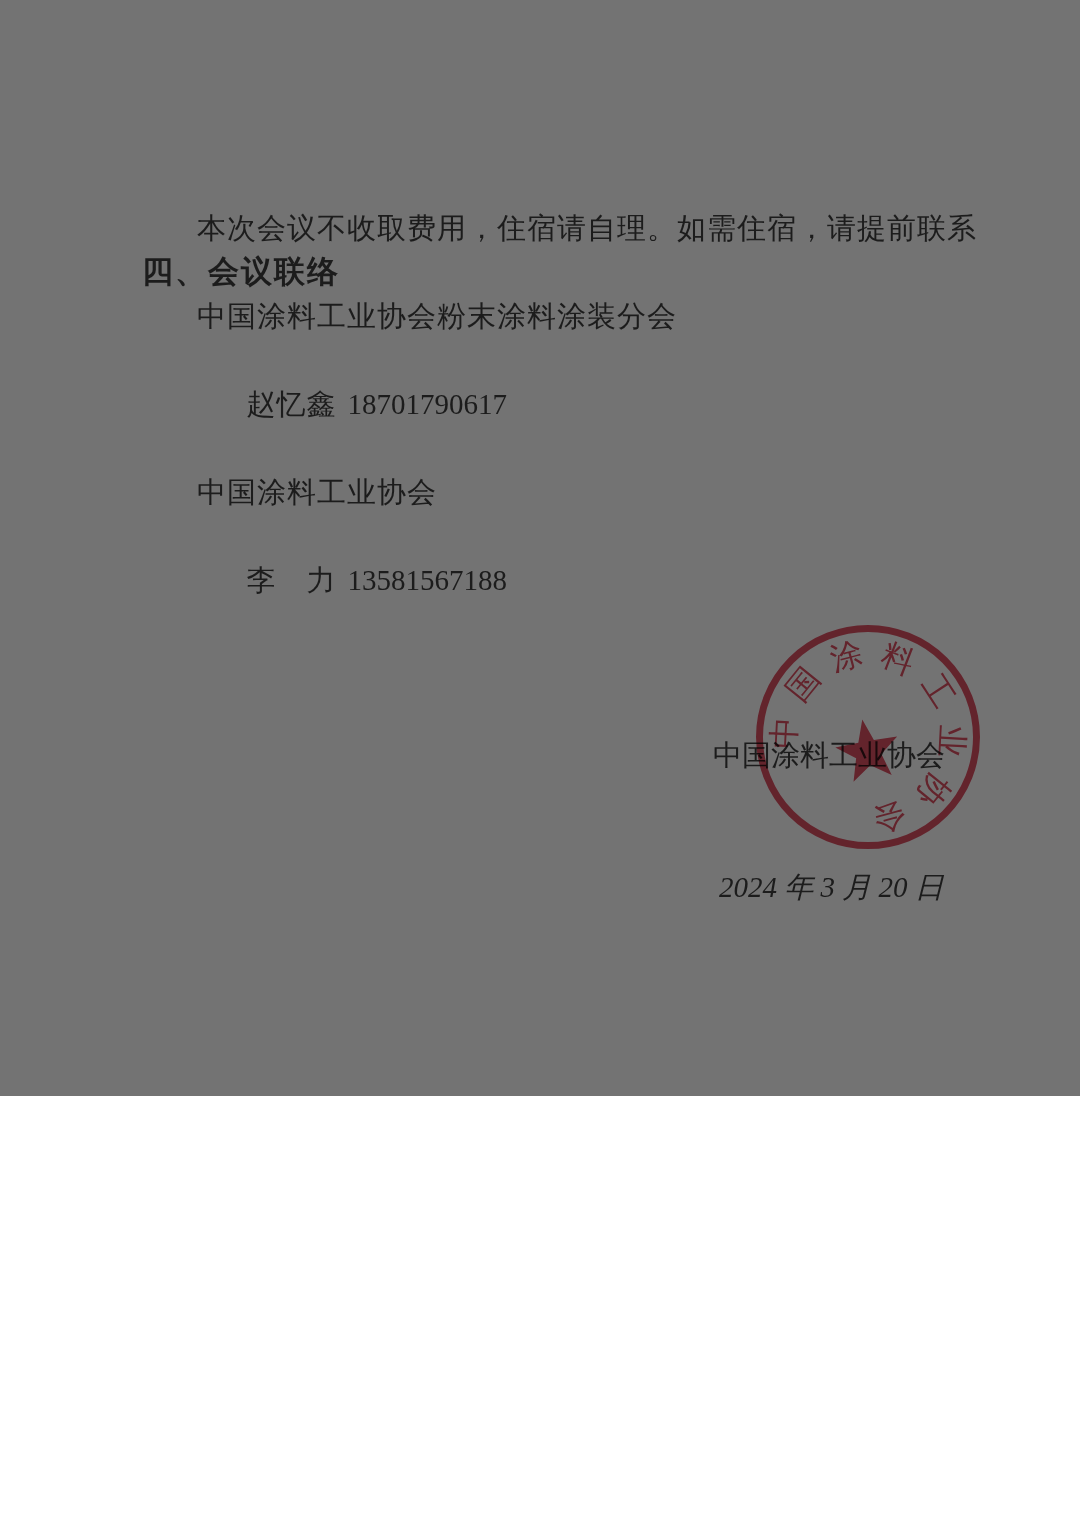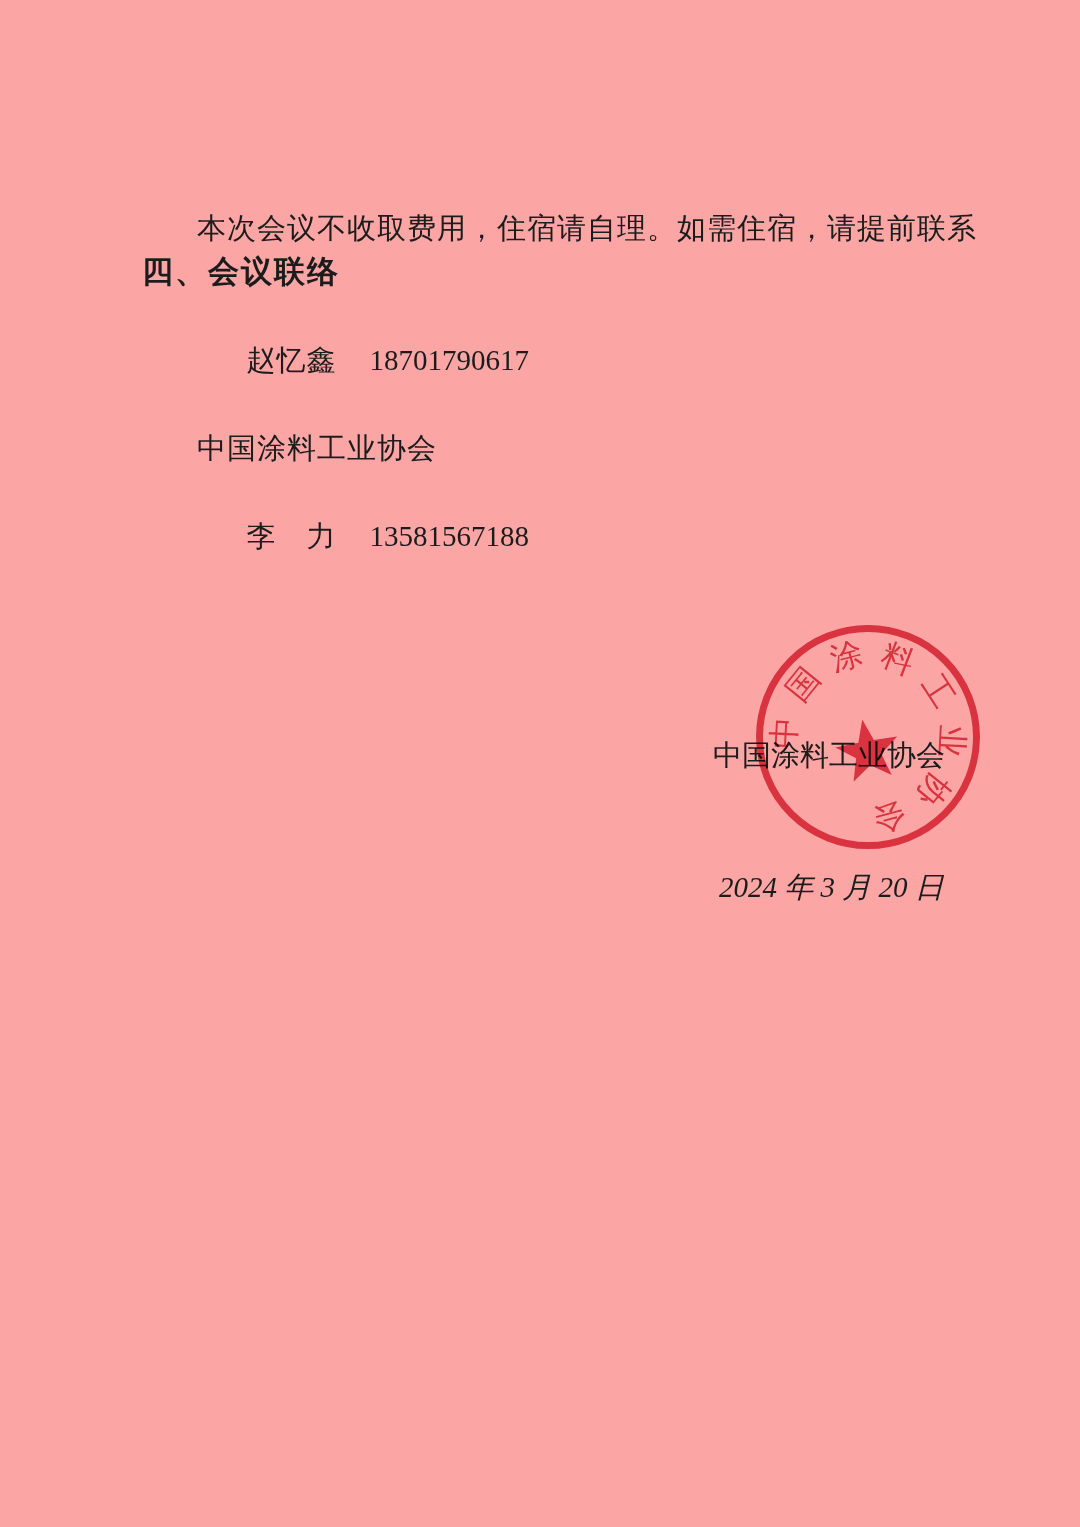--- a/index.html
+++ b/index.html
@@ -3,23 +3,23 @@
 <meta charset="utf-8">
 <style>
   html, body {
     margin: 0;
     padding: 0;
     background: #ffffff;
   }
   .page {
     position: relative;
     width: 1080px;
-    height: 1527px;
+    height: 1096px;
     margin: 0 auto;
-    background: #fca5a5;
+    background: #737373;
     overflow: hidden;
     font-family: "Liberation Serif", "DejaVu Serif", serif;
     color: #1c1c1c;
   }
   .text-block {
     position: absolute;
     left: 142px;
     top: 206px;
     width: 830px;
     font-size: 29px;
@@ -28,21 +28,21 @@
   }
   .line { white-space: pre; }
   .indent { padding-left: 55px; }
   .heading {
     font-weight: bold;
     font-size: 31px;
     letter-spacing: 2px;
   }
   .phone {
     letter-spacing: 0;
-    margin-left: 33px;
+    margin-left: 11px;
     text-align: right;
   }
   .signature-block {
     position: absolute;
     left: 713px;
     top: 645px;
     font-size: 29px;
     line-height: 44px;
     letter-spacing: 0;
     white-space: pre;
@@ -61,20 +61,21 @@
   .seal svg { display: block; }
 </style>
 </head>
 <body>
 
 <div class="page">
 
   <div class="text-block">
     <div class="line indent">本次会议不收取费用，住宿请自理。如需住宿，请提前联系</div>
     <div class="line heading">四、会议联络</div>
+    <div class="line indent">中国涂料工业协会粉末涂料涂装分会</div>
     <div class="line indent">
       <span>赵忆鑫</span><span class="phone">18701790617</span>
     </div>
     <div class="line indent">中国涂料工业协会</div>
     <div class="line indent">
       <span>李　力</span><span class="phone">13581567188</span>
     </div>
   </div>
 
   <div class="signature-block">

